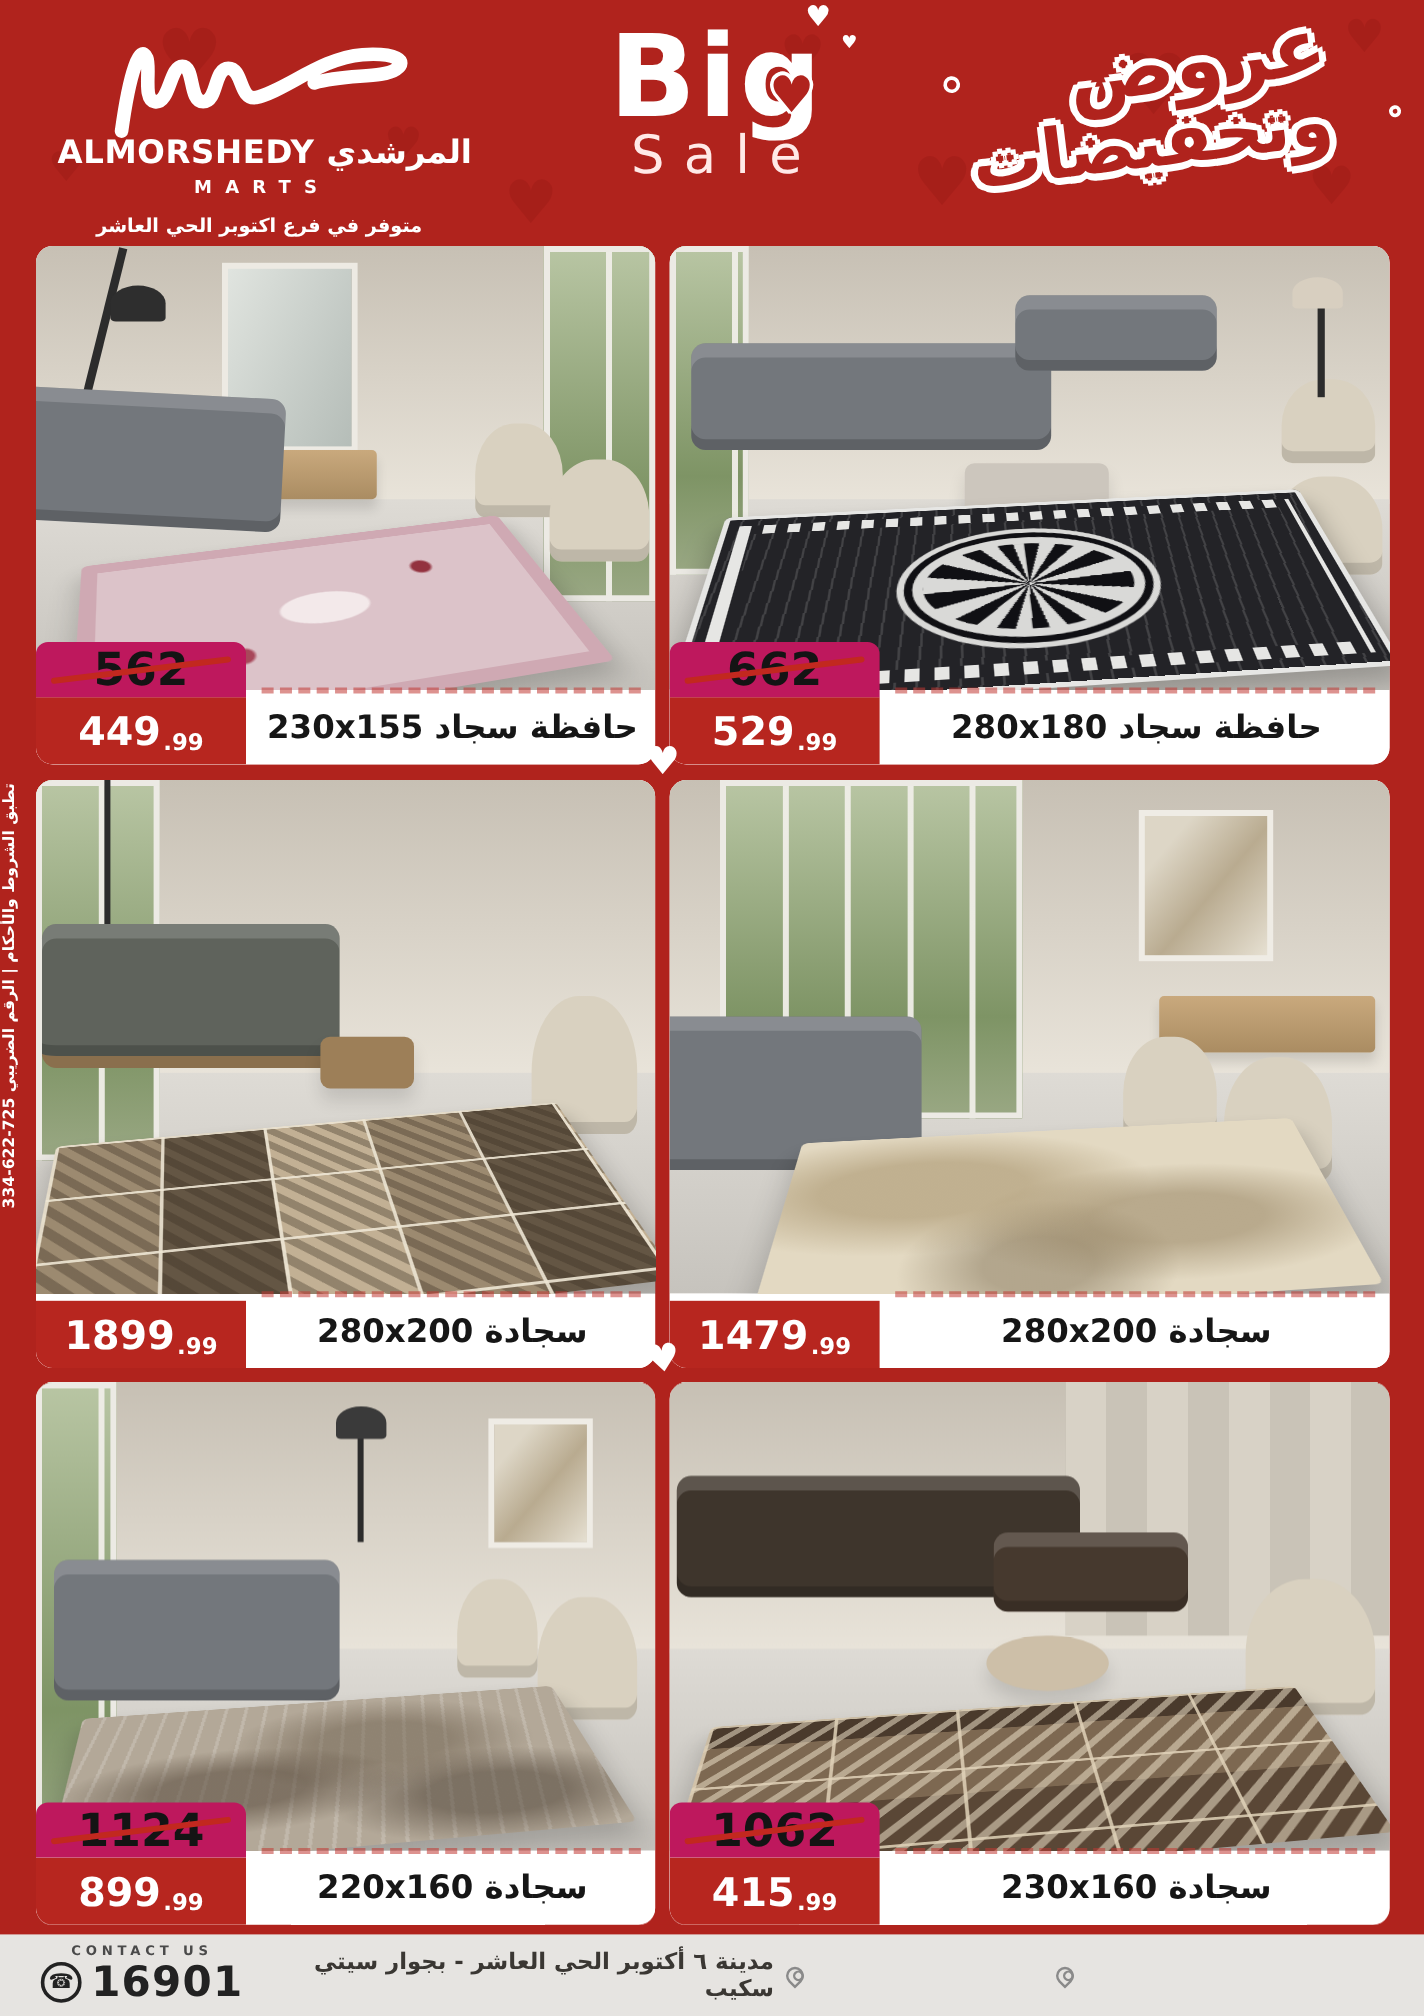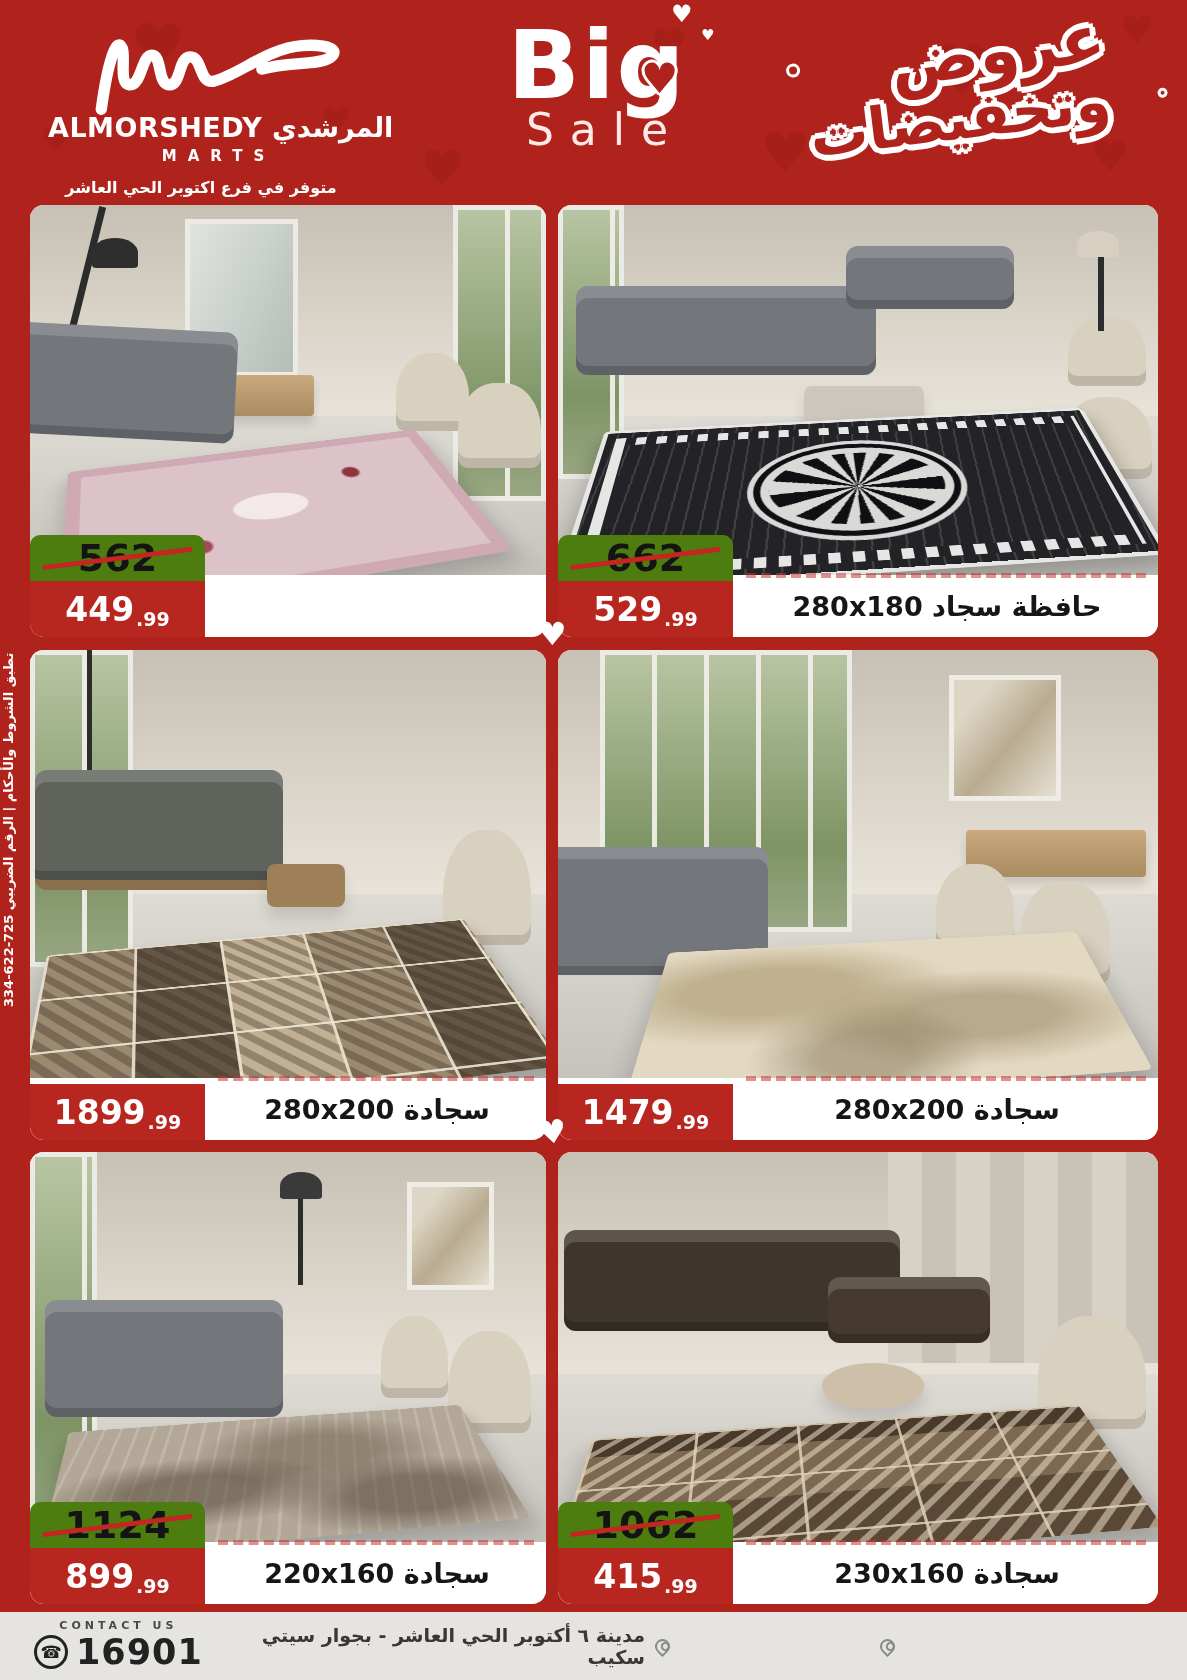--- a/index.html
+++ b/index.html
@@ -5,21 +5,21 @@
   * { margin:0; padding:0; box-sizing:border-box; }
   body { background:#7a1410; font-family:"DejaVu Sans", sans-serif; }
   .page { position:relative; width:1187px; height:1680px; margin:0 auto; background:#b0231d; overflow:hidden; }
 
   
   .hearts-layer span { position:absolute; color:#8f1512; opacity:.28; }
   .logo-block { position:absolute; left:48px; top:22px; width:330px; color:#fff; text-align:center; }
   .logo-swoosh { display:block; margin:0 auto; }
   .brand-line { font-size:27px; font-weight:bold; letter-spacing:.5px; white-space:nowrap; margin-top:-6px; }
   .marts { font-size:15px; font-weight:bold; letter-spacing:11px; margin-top:4px; padding-left:11px; }
-  .branch-note { position:absolute; left:51px; top:178px; width:300px; text-align:center; color:#fff; font-size:16px; font-weight:bold; }
+  .branch-note { position:absolute; left:66px; top:178px; width:300px; text-align:center; color:#fff; font-size:16px; font-weight:bold; }
 
   .bigsale { position:absolute; left:452px; top:10px; width:290px; text-align:center; color:#fff; }
   .bs-big { font-size:95px; font-weight:800; letter-spacing:2px; position:relative; display:inline-block; }
   .bs-sale { font-size:44px; font-weight:400; letter-spacing:16px; color:#ffe9e7; margin-top:-16px; padding-left:16px; }
   .g-heart { position:absolute; right:6px; top:44px; font-size:42px; color:#b0231d;
     text-shadow:3px 0 0 #fff,-3px 0 0 #fff,0 3px 0 #fff,0 -3px 0 #fff,2px 2px 0 #fff,-2px -2px 0 #fff,2px -2px 0 #fff,-2px 2px 0 #fff; }
   .bs-h1 { position:absolute; right:-8px; top:-10px; font-size:24px; color:#fff; }
   .bs-h2 { position:absolute; right:-30px; top:16px; font-size:15px; color:#fff; }
 
   .ar-banner { position:absolute; right:16px; top:16px; width:400px; transform:rotate(-7deg); color:#b0231d; font-weight:bold; }
@@ -160,21 +160,21 @@
       repeating-linear-gradient(135deg, rgba(234,222,198,.55) 0 7px, transparent 7px 20px),
       repeating-linear-gradient(0deg, #5a4736 0 85px, #7d6851 85px 170px, #4a3a2c 170px 255px);
     background-size:110px 85px, 110px 85px, auto, auto; }
 
   
   .strip { position:absolute; left:0; right:0; bottom:0; height:62px; background:#fff; }
   .dash { position:absolute; top:-2px; left:188px; right:12px; border-top:5px dashed rgba(193,57,51,.55); }
   .label { position:absolute; inset:0; padding-left:178px; display:flex; align-items:center; justify-content:center;
     direction:rtl; font-size:27px; font-weight:bold; color:#161616; }
   .price { position:absolute; left:0; bottom:0; width:175px; }
-  .old { position:relative; height:46px; background:#4d7c0f; border-radius:10px 10px 0 0;
+  .old { position:relative; height:46px; background:#be185d; border-radius:10px 10px 0 0;
     display:flex; align-items:center; justify-content:center; font-size:38px; font-weight:800; color:#141414; }
   .old::after { content:""; position:absolute; left:7%; right:7%; top:46%; height:5px; background:#c2281f;
     border-radius:3px; transform:rotate(-7deg); }
   .new { height:56px; background:#b7261f; display:flex; align-items:center; justify-content:center; color:#fff; }
   .pmain { font-size:33px; font-weight:800; line-height:1; }
   .pcents { font-size:19px; font-weight:800; align-self:flex-end; margin:0 0 7px 2px; }
 
   .junction-heart { position:absolute; color:#fff; font-size:32px; line-height:1; }
   .jh1 { left:538px; top:618px; }
   .jh2 { left:538px; top:1116px; transform:rotate(-8deg); }
@@ -244,20 +244,24 @@
       <div class="window"></div>
       <div class="mirror"></div>
       <div class="sideboard"></div>
       <div class="lamp-rod"></div>
       <div class="lamp-shade"></div>
       <div class="sofa"></div>
       <div class="armchair arm1"></div>
       <div class="armchair arm2"></div>
       <div class="rug"></div>
     </div>
+    <div class="strip">
+      <div class="dash"></div>
+      <div class="label">حافظة سجاد 230x155</div>
+    </div>
     <div class="price">
       <div class="old">562</div>
       <div class="new">
           <span class="pmain">449</span>
           <span class="pcents">.99</span>
         </div>
     </div>
   </div>
 
   <div class="card p2">

